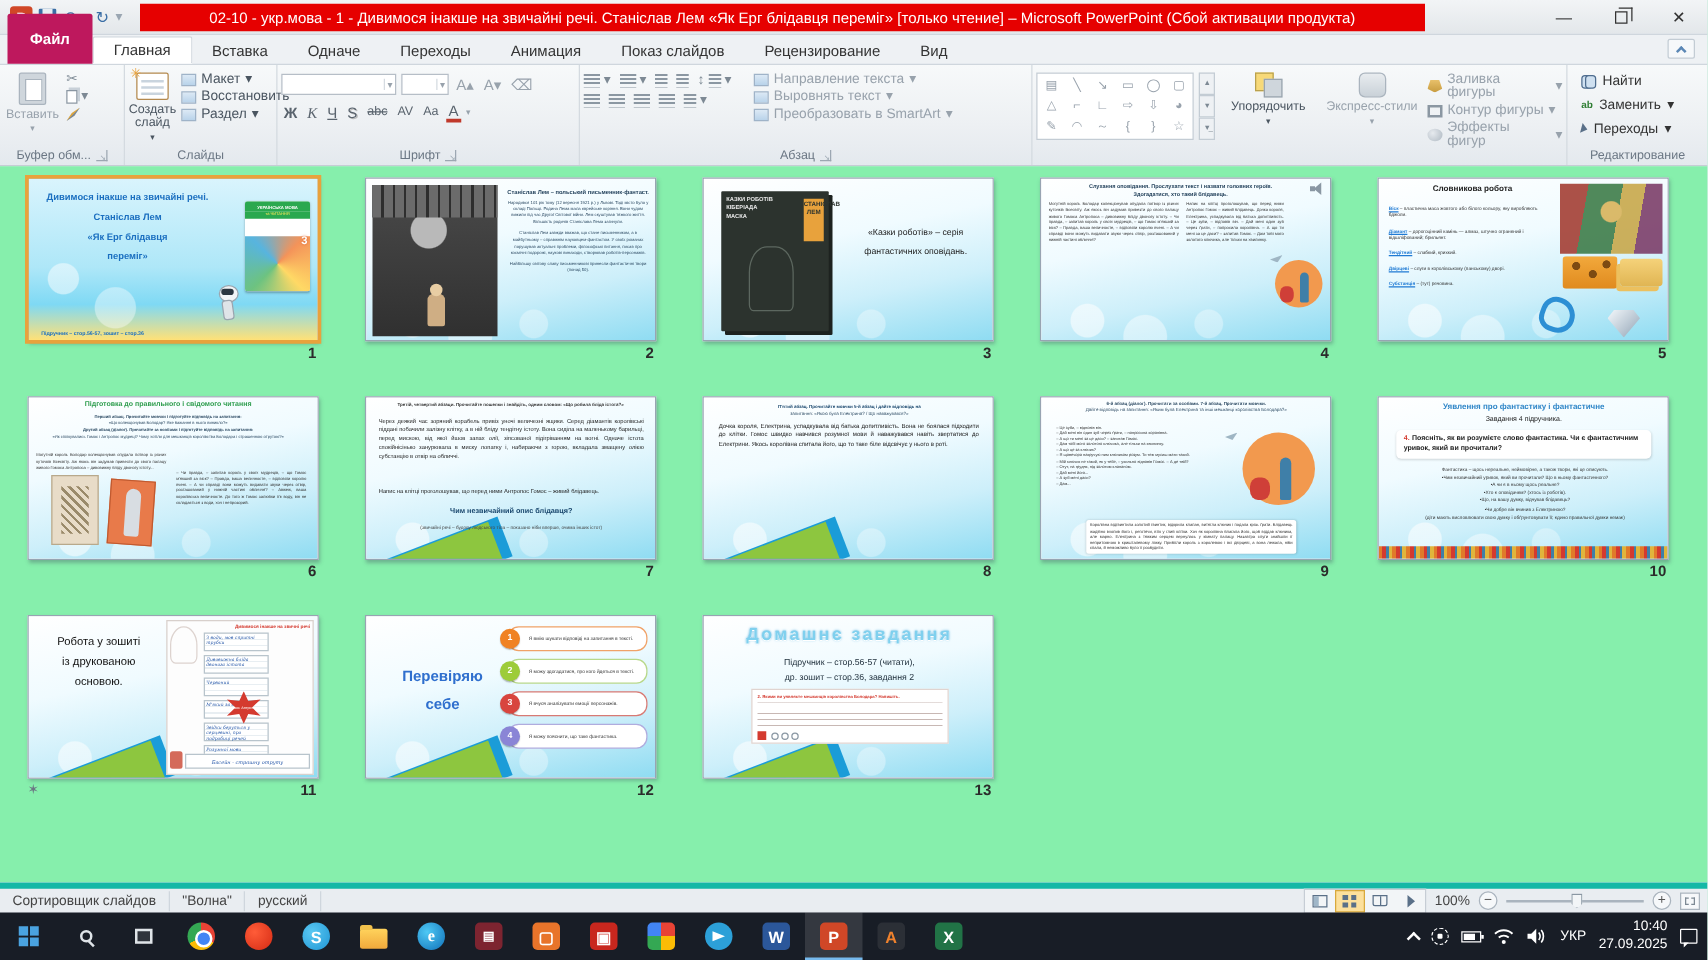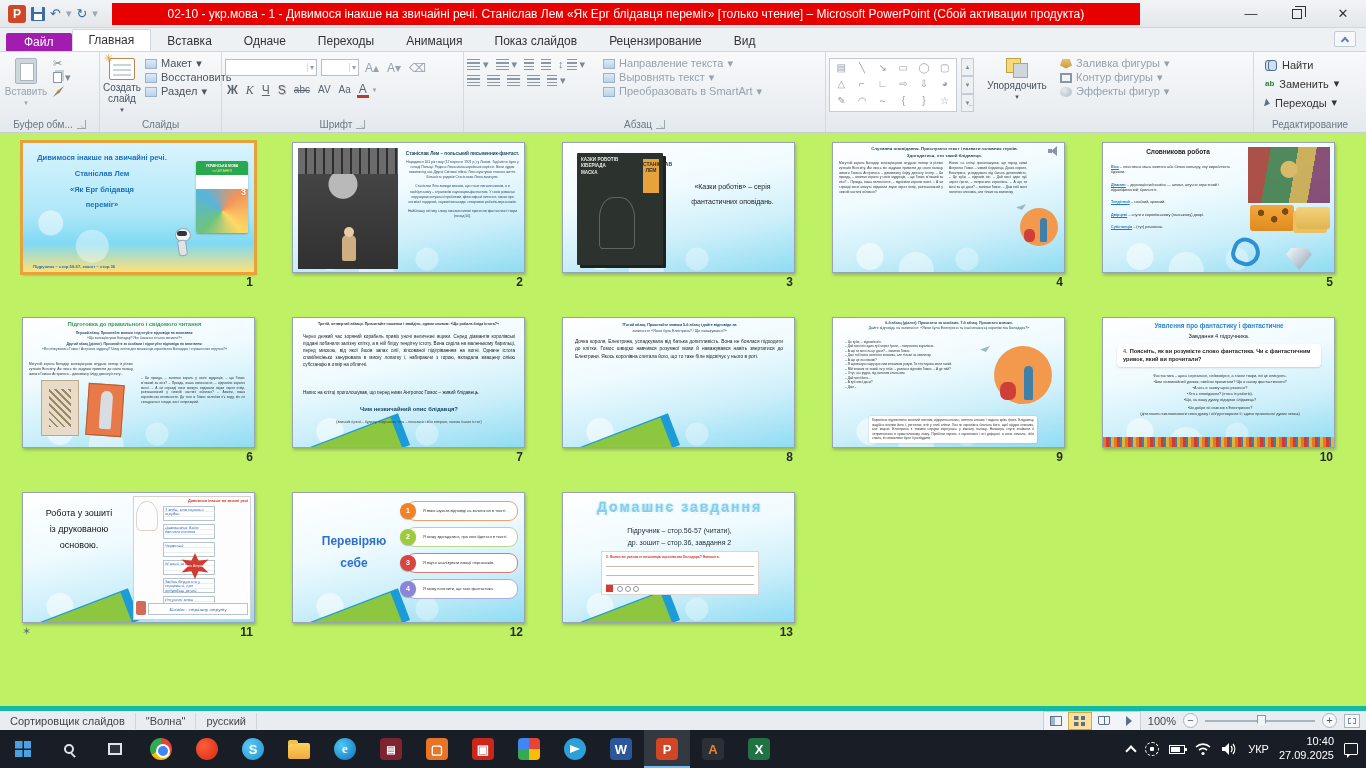--- a/index.html
+++ b/index.html
@@ -14,21 +14,21 @@
 .floppy:before{content:"";position:absolute;left:3px;bottom:1px;width:8px;height:6px;background:#fff;}
 .qsep{color:#9aa6b2;font-size:11px;}
 .title-red{flex:0 0 auto;margin-left:6px;width:1028px;height:22px;background:#e60000;color:#fff;font-size:12px;display:flex;align-items:center;justify-content:center;white-space:nowrap;overflow:hidden;}
 .win-controls{margin-left:auto;display:flex;align-items:center;height:100%;}
 .wbtn{width:46px;height:100%;display:flex;align-items:center;justify-content:center;color:#333;font-size:13px;}
 .restore-glyph{width:10px;height:10px;border:1px solid #333;position:relative;}
 .restore-glyph:before{content:"";position:absolute;left:2px;top:-4px;width:10px;height:10px;border:1px solid #333;border-bottom:none;border-left:none;}
 
 .tabrow{position:absolute;top:28px;left:0;width:1366px;height:24px;background:#eef1f4;display:flex;align-items:flex-end;border-bottom:1px solid #cfd6dd;}
 .tab{padding:3px 16px;font-size:12px;color:#333;}
-.tab-file{background:#a21caf;color:#fff;margin-left:6px;border-radius:2px 2px 0 0;padding:2px 18px;}
+.tab-file{background:#be185d;color:#fff;margin-left:6px;border-radius:2px 2px 0 0;padding:13px 18px;font-weight:bold;}
 .tab-active{background:#fff;border:1px solid #cfd6dd;border-bottom:1px solid #fff;border-radius:2px 2px 0 0;}
 .ribbon-collapse{margin-left:auto;margin-right:10px;margin-bottom:4px;width:22px;height:16px;border:1px solid #c3ccd4;border-radius:2px;background:#f6f8fa;display:flex;align-items:center;justify-content:center;}
 .chev-up{width:6px;height:6px;border-left:2px solid #5b87b5;border-top:2px solid #5b87b5;transform:rotate(45deg);margin-top:3px;}
 
 .ribbon{position:absolute;top:52px;left:0;width:1366px;height:81px;background:linear-gradient(#f7f9fa,#edf0f3 60%,#e4e9ee);border-bottom:1px solid #c6cdd5;display:flex;}
 .rgroup{height:100%;display:flex;flex-direction:column;border-right:1px solid #d4dae0;padding:2px 3px 0 3px;}
 .rg-body{flex:1;display:flex;gap:4px;}
 .rg-label{height:16px;font-size:10px;color:#6b7784;display:flex;align-items:center;justify-content:center;gap:4px;}
 .dlg{width:9px;height:9px;border-right:1px solid #8a97a3;border-bottom:1px solid #8a97a3;position:relative;opacity:.8;}
 .dlg:after{content:"↘";position:absolute;right:0px;bottom:-2px;font-size:6px;color:#8a97a3;}
@@ -69,21 +69,21 @@
 .outline-ic{border:2px solid #8b97a2;}
 .effects-ic{background:radial-gradient(circle at 35% 35%,#e6eaee,#aeb8c2);border-radius:50%;}
 .find-ic{width:12px;height:10px;position:relative;}
 .find-ic:before,.find-ic:after{content:"";position:absolute;top:0;width:7px;height:9px;border:1.5px solid #4f6d8f;border-radius:3px;background:#cfe0f0;}
 .find-ic:before{left:0;}.find-ic:after{right:0;}
 .repl-ic{font-size:8px;color:#2e7d32;font-weight:bold;}
 .sel-ic{width:0;height:0;border-left:5px solid #5a7088;border-top:4px solid transparent;border-bottom:4px solid transparent;transform:rotate(15deg);}
 .edit-item{font-size:11px;color:#333;display:flex;align-items:center;gap:5px;padding:1px 0;}
 .muted{color:#98a2ac !important;}
 
-.sorter{position:absolute;top:133px;left:0;width:1366px;height:573px;background:#bef264;overflow:hidden;}
+.sorter{position:absolute;top:133px;left:0;width:1366px;height:573px;background:#86efac;overflow:hidden;}
 .grid{display:grid;grid-template-columns:repeat(5,233px);column-gap:37px;row-gap:26px;padding:9px 0 0 22px;}
 .cell{position:relative;width:233px;}
 .thumb{width:233px;height:131px;background:#fff;border:1px solid #98a4b2;box-shadow:1px 2px 3px rgba(60,70,90,.35);position:relative;overflow:hidden;}
 .thumb.sel{outline:3px solid #e8a23c;outline-offset:-1px;}
 .numrow{height:18px;display:flex;align-items:center;justify-content:flex-end;font-size:12px;font-weight:bold;color:#2b2b2b;padding-right:2px;position:relative;}
 .anim-star{position:absolute;left:0;top:2px;font-size:11px;color:#6b7784;font-weight:normal;}
 .tbg{position:absolute;inset:0;background:
  radial-gradient(circle at 16% 88%, rgba(255,255,255,.55) 0 13px, rgba(255,255,255,0) 14px),
  radial-gradient(circle at 36% 98%, rgba(255,255,255,.45) 0 17px, rgba(255,255,255,0) 18px),
  radial-gradient(circle at 58% 90%, rgba(255,255,255,.35) 0 11px, rgba(255,255,255,0) 12px),
@@ -453,20 +453,25 @@
       <div class="shapescroll">
           <span>▲</span>
           <span>▼</span>
           <span>▼̲</span>
         </div>
       <div class="bigbtn" style="width:78px;color:#4a5560;">
         <span class="arrange-icon"></span>
         <span class="lbl">Упорядочить</span>
         <span style="font-size:7px;">▾</span>
       </div>
+      <div class="bigbtn" style="width:82px;">
+        <span class="qstyle-icon"></span>
+        <span class="lbl muted">Экспресс-стили</span>
+        <span class="muted" style="font-size:7px;">▾</span>
+      </div>
       <div class="widebtns">
         <span class="menu-item muted"><span class="fx-ic fill-ic"></span><span>Заливка фигуры</span> ▾</span>
         <span class="menu-item muted"><span class="fx-ic outline-ic"></span><span>Контур фигуры</span> ▾</span>
         <span class="menu-item muted"><span class="fx-ic effects-ic"></span><span>Эффекты фигур</span> ▾</span>
       </div>
     </div>
   </div>
 
   <div class="rgroup" style="flex:1;border-right:none;">
     <div class="rg-body" style="flex-direction:column;gap:4px;padding:4px 0 0 8px;">

